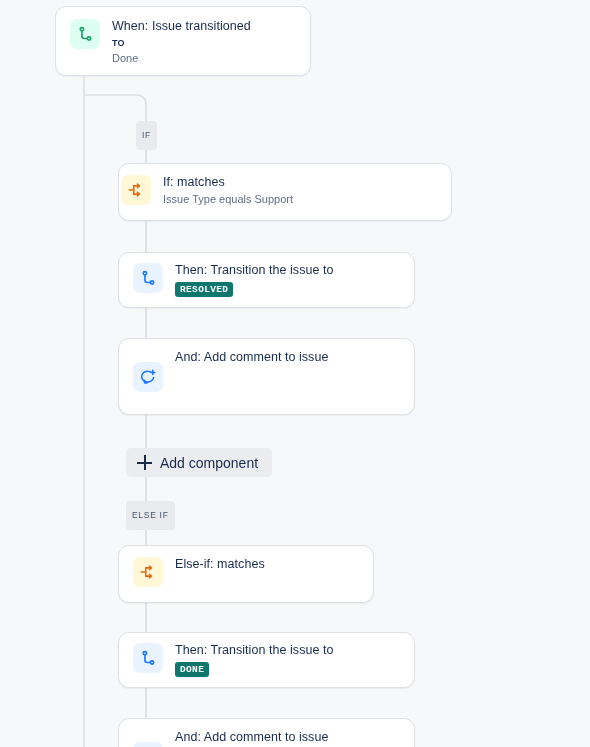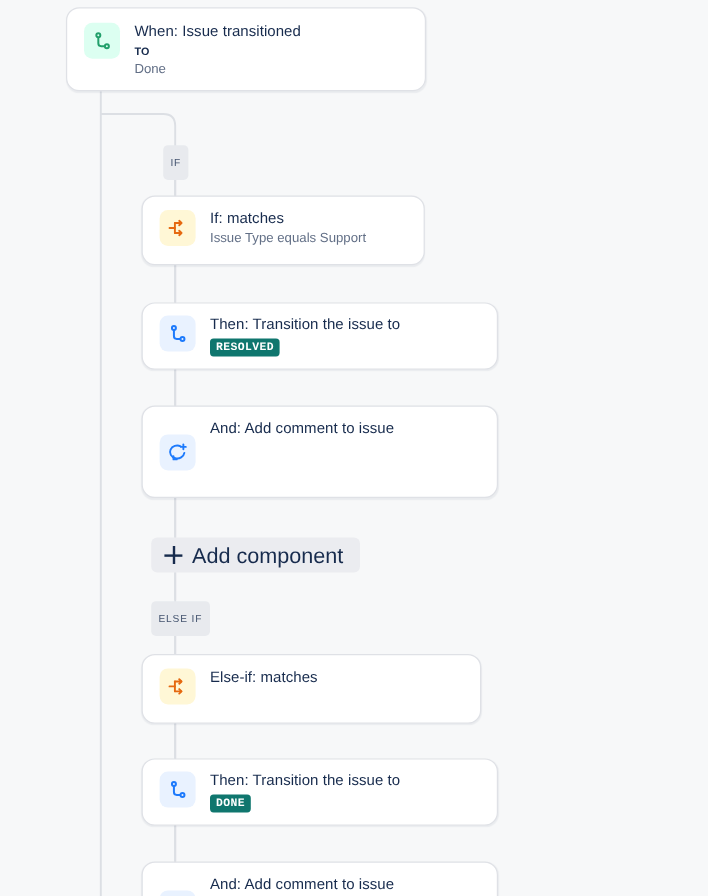--- a/index.html
+++ b/index.html
@@ -128,21 +128,21 @@
     position: absolute;
     background: #172b4d;
   }
   .add-component .plus-glyph::before {
     left: 0; top: 6.5px; width: 15px; height: 2px;
   }
   .add-component .plus-glyph::after {
     top: 0; left: 6.5px; height: 15px; width: 2px;
   }
   .add-component .ac-label {
-    font-size: 18px;
+    font-size: 14px;
     color: #172b4d;
     line-height: 14px;
   }
 </style>
 </head>
 <body>
 
 <div id="canvas">
 
   <svg id="connectors" viewBox="0 0 590 747" width="590" height="747">
@@ -163,38 +163,38 @@
       <path d="M146,477 L146,500"></path>
 
       <path d="M146,522 L146,545"></path>
 
       <path d="M146,603 L146,632"></path>
 
       <path d="M146,688 L146,718"></path>
     </g>
   </svg>
 
-  <div class="card" style="left:55px; top:6px; width:300px; height:70px; padding:12px 14px;">
+  <div class="card" style="left:55px; top:6px; width:256px; height:70px; padding:12px 14px;">
     <span class="card-icon icon-green">
       <svg width="19" height="19" viewBox="0 0 24 24" fill="none" stroke="#22a06b" stroke-width="2.1" stroke-linecap="round" stroke-linejoin="round">
         <path d="M7.5 5.5 L7.5 14 Q7.5 17 10.5 17 L16.5 17"></path>
         <circle cx="7.5" cy="5.5" r="2.1" fill="#dcfff1"></circle>
         <circle cx="16.5" cy="17" r="2.1" fill="#dcfff1"></circle>
       </svg>
     </span>
     <span class="card-body" style="margin-left:12px;">
       <div class="card-title">When: Issue transitioned</div>
       <div class="card-kicker">TO</div>
       <div class="card-sub">Done</div>
     </span>
   </div>
 
   <div class="branch-pill" style="left:136px; top:121px;">IF</div>
 
-  <div class="card" style="left:118px; top:163px; width:236px; height:58px; padding:11px 14px;">
+  <div class="card" style="left:118px; top:163px; width:334px; height:58px; padding:11px 2px;">
     <span class="card-icon icon-amber">
       <svg width="18" height="18" viewBox="0 0 24 24" fill="none" stroke="#e56910" stroke-width="2.1" stroke-linecap="round" stroke-linejoin="round">
         <path d="M3 12 L9 12"></path>
         <path d="M9 6.5 L9 17.5"></path>
         <path d="M9 6.5 L16 6.5"></path>
         <path d="M9 17.5 L16 17.5"></path>
         <path d="M13.8 4 L16.4 6.5 L13.8 9"></path>
         <path d="M13.8 15 L16.4 17.5 L13.8 20"></path>
       </svg>
     </span>
@@ -232,21 +232,21 @@
     </span>
   </div>
 
   <button class="add-component" style="left:126px; top:448px;">
     <span class="plus-glyph"></span>
     <span class="ac-label">Add component</span>
   </button>
 
   <div class="branch-pill" style="left:126px; top:501px;">ELSE IF</div>
 
-  <div class="card" style="left:118px; top:545px; width:283px; height:58px; padding:11px 14px;">
+  <div class="card" style="left:118px; top:545px; width:256px; height:58px; padding:11px 14px;">
     <span class="card-icon icon-amber">
       <svg width="18" height="18" viewBox="0 0 24 24" fill="none" stroke="#e56910" stroke-width="2.1" stroke-linecap="round" stroke-linejoin="round">
         <path d="M3 12 L9 12"></path>
         <path d="M9 6.5 L9 17.5"></path>
         <path d="M9 6.5 L16 6.5"></path>
         <path d="M9 17.5 L16 17.5"></path>
         <path d="M13.8 4 L16.4 6.5 L13.8 9"></path>
         <path d="M13.8 15 L16.4 17.5 L13.8 20"></path>
       </svg>
     </span>

